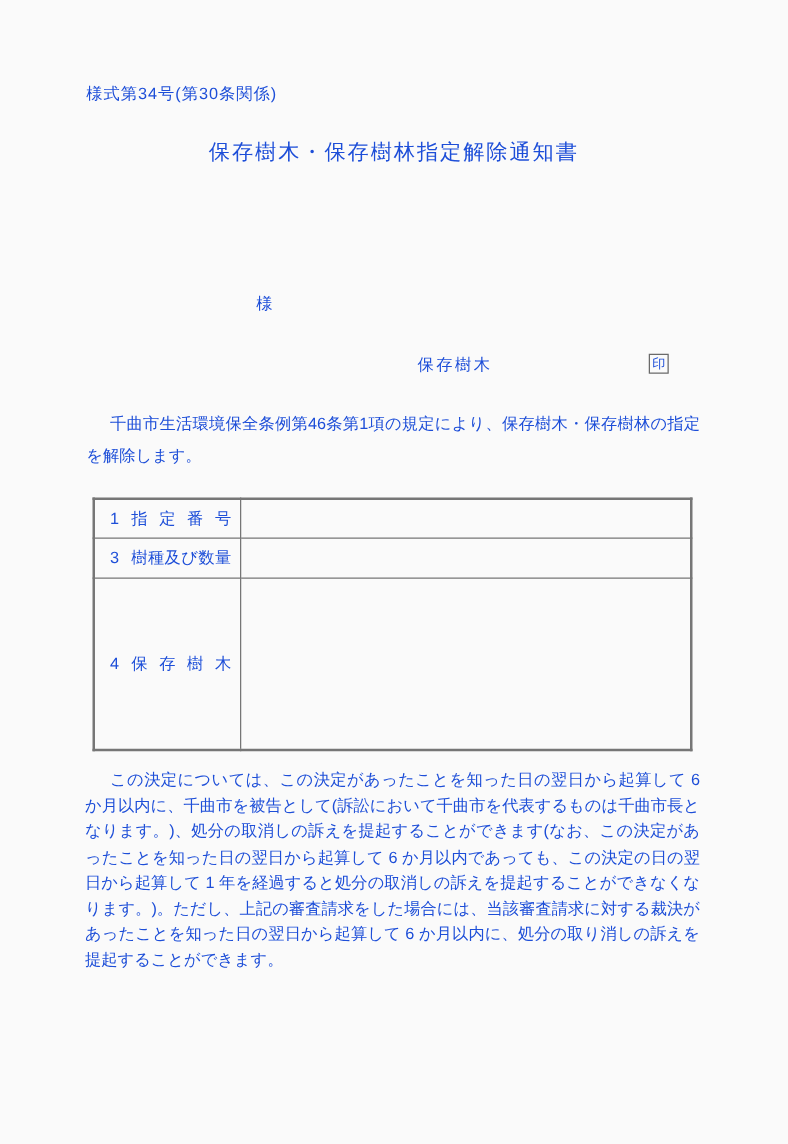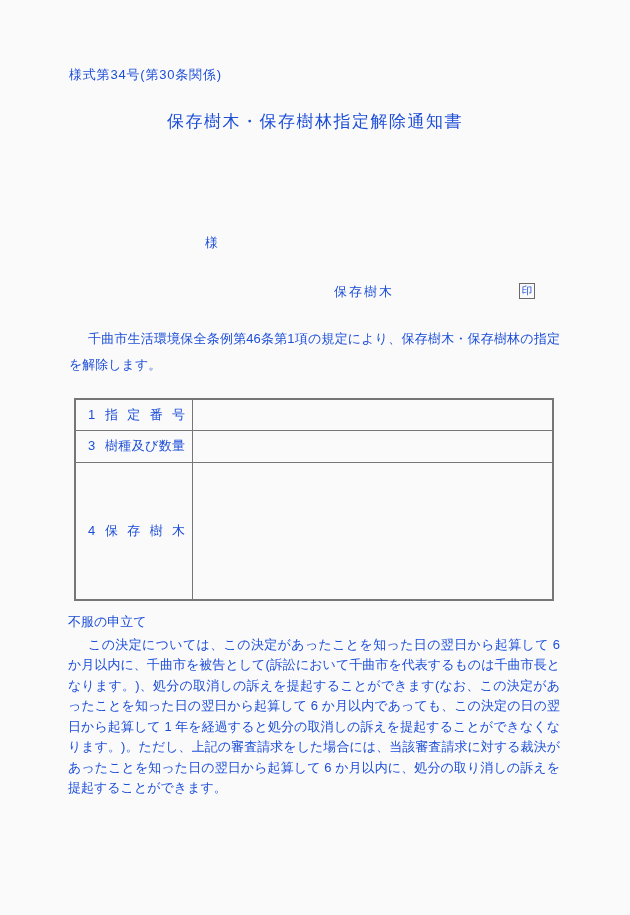--- a/index.html
+++ b/index.html
@@ -168,17 +168,16 @@
       <tr class="r4">
         <td class="label-cell">
           <span class="row-no">4</span><span class="row-label">保存樹木</span>
         </td>
         <td class="value-cell"></td>
       </tr>
     </tbody>
   </table>
 
   <div class="appeal">
-    <div class="appeal-heading">不服の申立て</div>
     <p>この決定については、この決定があったことを知った日の翌日から起算して 6 か月以内に、千曲市を被告として(訴訟において千曲市を代表するものは千曲市長となります。)、処分の取消しの訴えを提起することができます(なお、この決定があったことを知った日の翌日から起算して 6 か月以内であっても、この決定の日の翌日から起算して 1 年を経過すると処分の取消しの訴えを提起することができなくなります。)。ただし、上記の審査請求をした場合には、当該審査請求に対する裁決があったことを知った日の翌日から起算して 6 か月以内に、処分の取り消しの訴えを提起することができます。</p>
   </div>
 
 </div>
 
 </body></html>

